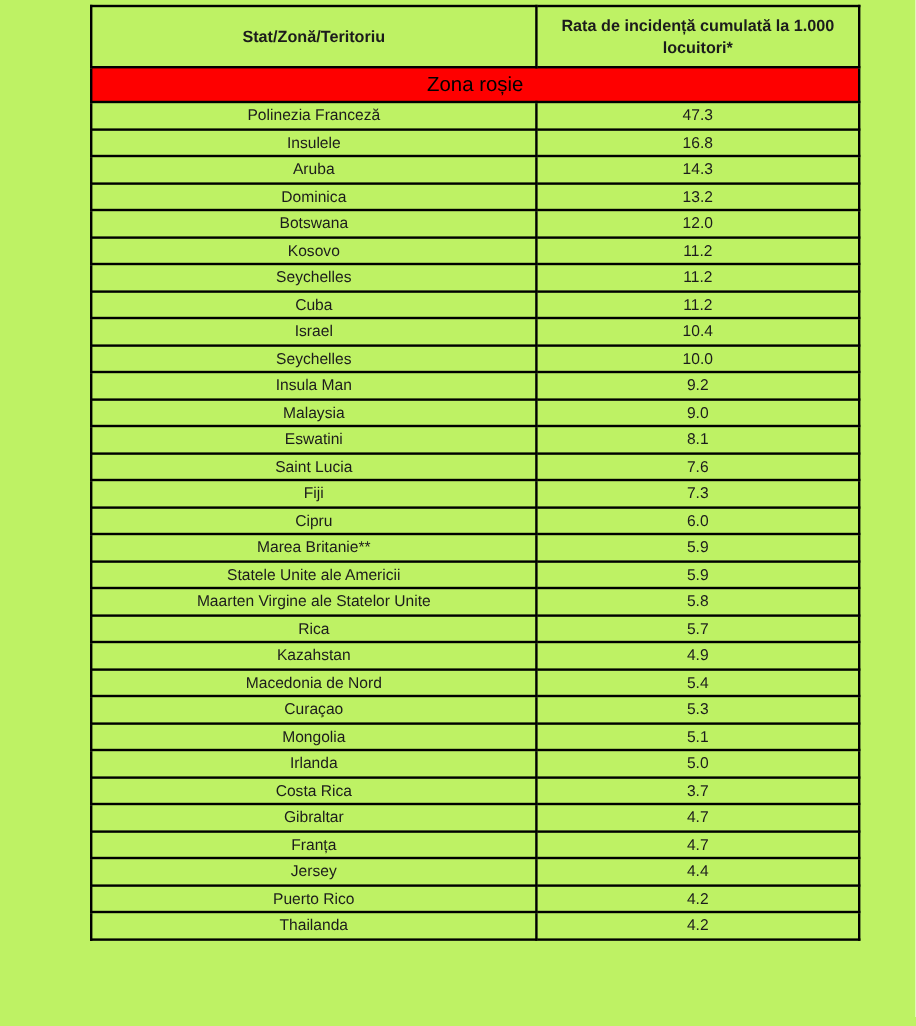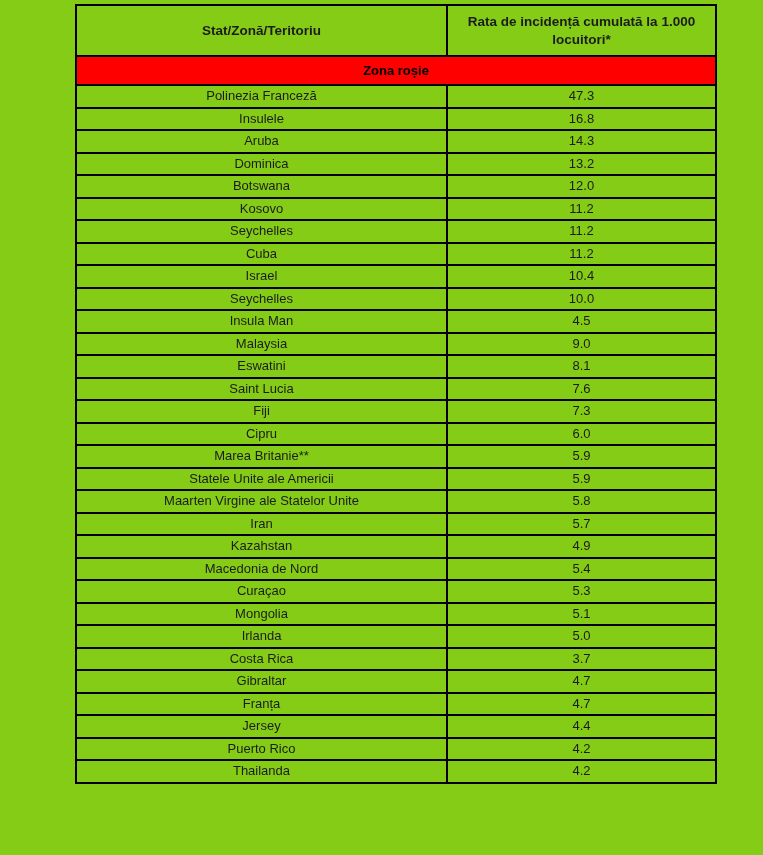--- a/index.html
+++ b/index.html
@@ -4,21 +4,21 @@
 <style>
   html, body {
     margin: 0;
     padding: 0;
     background: #ffffff;
   }
   .page {
     position: relative;
     width: 763px;
     height: 855px;
-    background: #84cc16;
+    background: #bef264;
     font-family: "Liberation Sans", sans-serif;
     overflow: hidden;
   }
   table.incidence {
     position: absolute;
     left: 75px;
     top: 4px;
     width: 640px;
     border-collapse: collapse;
     table-layout: fixed;
@@ -35,22 +35,22 @@
   col.c-state { width: 371px; }
   col.c-rate  { width: 269px; }
   thead th {
     height: 49px;
     font-size: 13.5px;
     font-weight: bold;
     line-height: 1.3;
   }
   tr.zone-row td {
     height: 27px;
-    font-size: 13px;
-    font-weight: bold;
+    font-size: 17px;
+    font-weight: normal;
     color: #000000;
     background: #fe0000;
   }
   tbody td {
     height: 20.5px;
     font-size: 13px;
     font-weight: normal;
     line-height: 1.1;
   }
 </style>
@@ -108,21 +108,21 @@
         <tr>
           <td>Israel</td>
           <td>10.4</td>
         </tr>
         <tr>
           <td>Seychelles</td>
           <td>10.0</td>
         </tr>
         <tr>
           <td>Insula Man</td>
-          <td>4.5</td>
+          <td>9.2</td>
         </tr>
         <tr>
           <td>Malaysia</td>
           <td>9.0</td>
         </tr>
         <tr>
           <td>Eswatini</td>
           <td>8.1</td>
         </tr>
         <tr>
@@ -143,21 +143,21 @@
         </tr>
         <tr>
           <td>Statele Unite ale Americii</td>
           <td>5.9</td>
         </tr>
         <tr>
           <td>Maarten Virgine ale Statelor Unite</td>
           <td>5.8</td>
         </tr>
         <tr>
-          <td>Iran</td>
+          <td>Rica</td>
           <td>5.7</td>
         </tr>
         <tr>
           <td>Kazahstan</td>
           <td>4.9</td>
         </tr>
         <tr>
           <td>Macedonia de Nord</td>
           <td>5.4</td>
         </tr>

